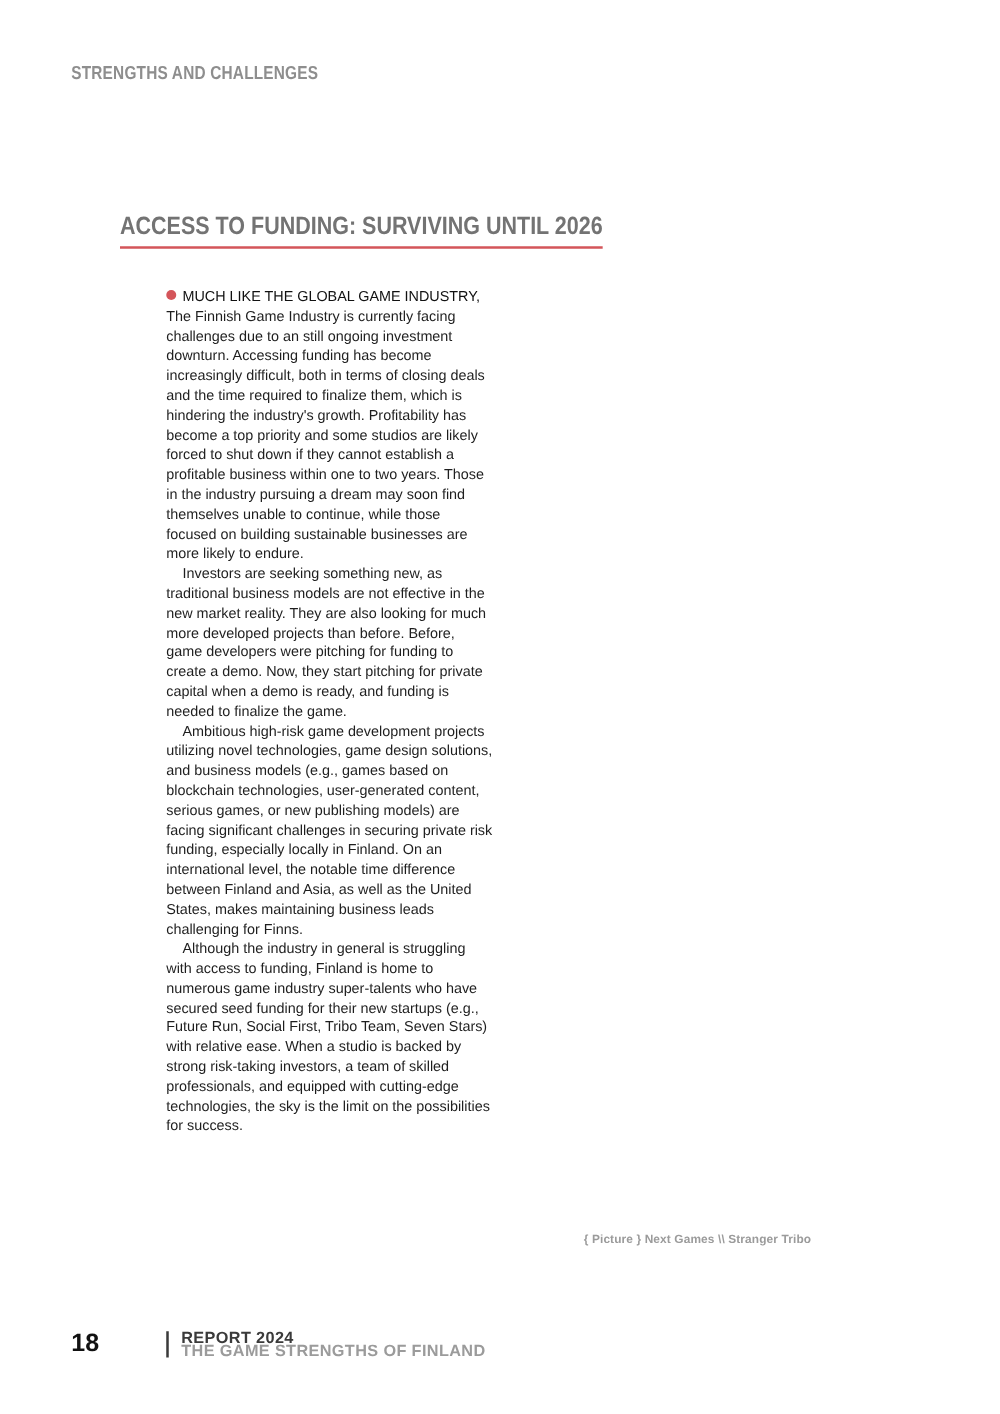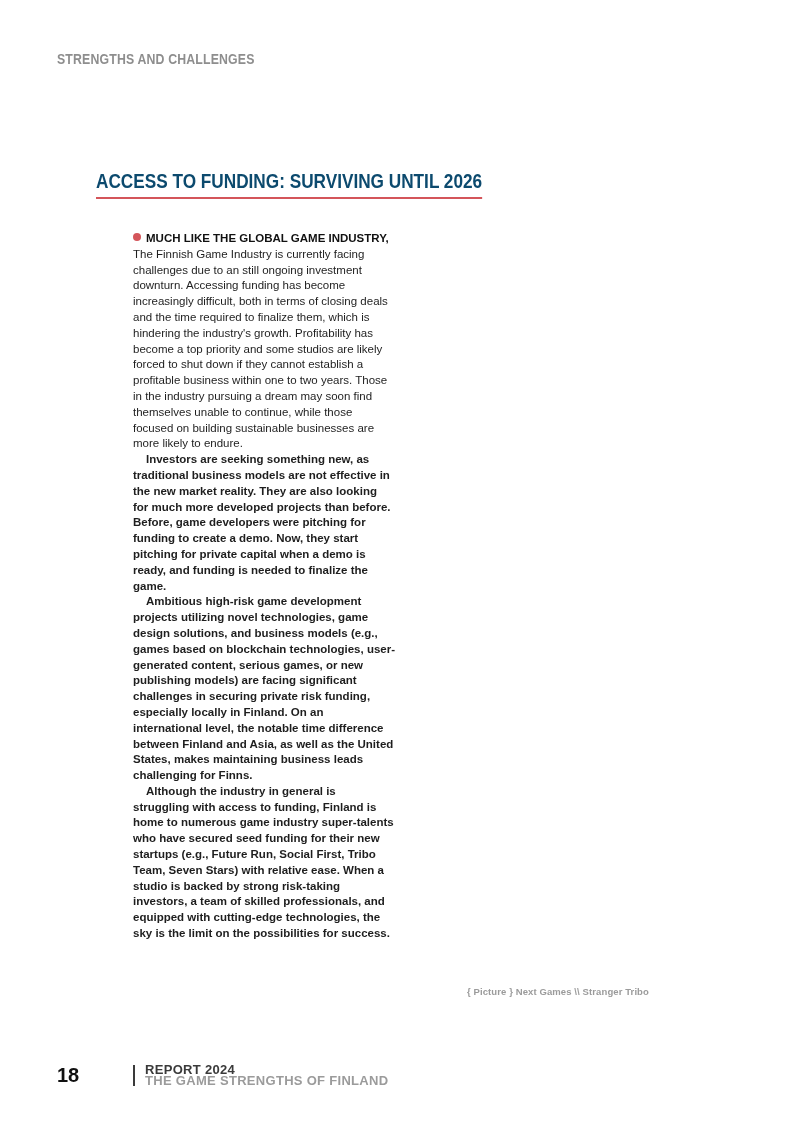--- a/index.html
+++ b/index.html
@@ -29,40 +29,40 @@
     font-weight: bold;
     color: #8e8e8e;
     letter-spacing: 0.2px;
   }
   .title {
     position: absolute;
     left: 96px;
     top: 170px;
     font-size: 20px;
     font-weight: bold;
-    color: #0c4a6e;
+    color: #737373;
   }
   .title .condensed {
     border-bottom: 2px solid #d4555a;
     padding-bottom: 4px;
     transform: scaleX(0.86);
   }
   .article {
     position: absolute;
     left: 133px;
     top: 231px;
     width: 262px;
     font-size: 11.5px;
     line-height: 15.8px;
     color: #1e1e1e;
     text-align: left;
   }
   .article p { margin: 0; }
-  .article p.indent { text-indent: 13px; font-weight: bold; }
-  .article strong { font-weight: bold; color: #111111; }
+  .article p.indent { text-indent: 13px; }
+  .article strong { font-weight: normal; color: #111111; }
   .bullet {
     display: inline-block;
     width: 8px;
     height: 8px;
     border-radius: 50%;
     background: #d4555a;
     margin-right: 5px;
     position: relative;
     top: -1px;
   }

